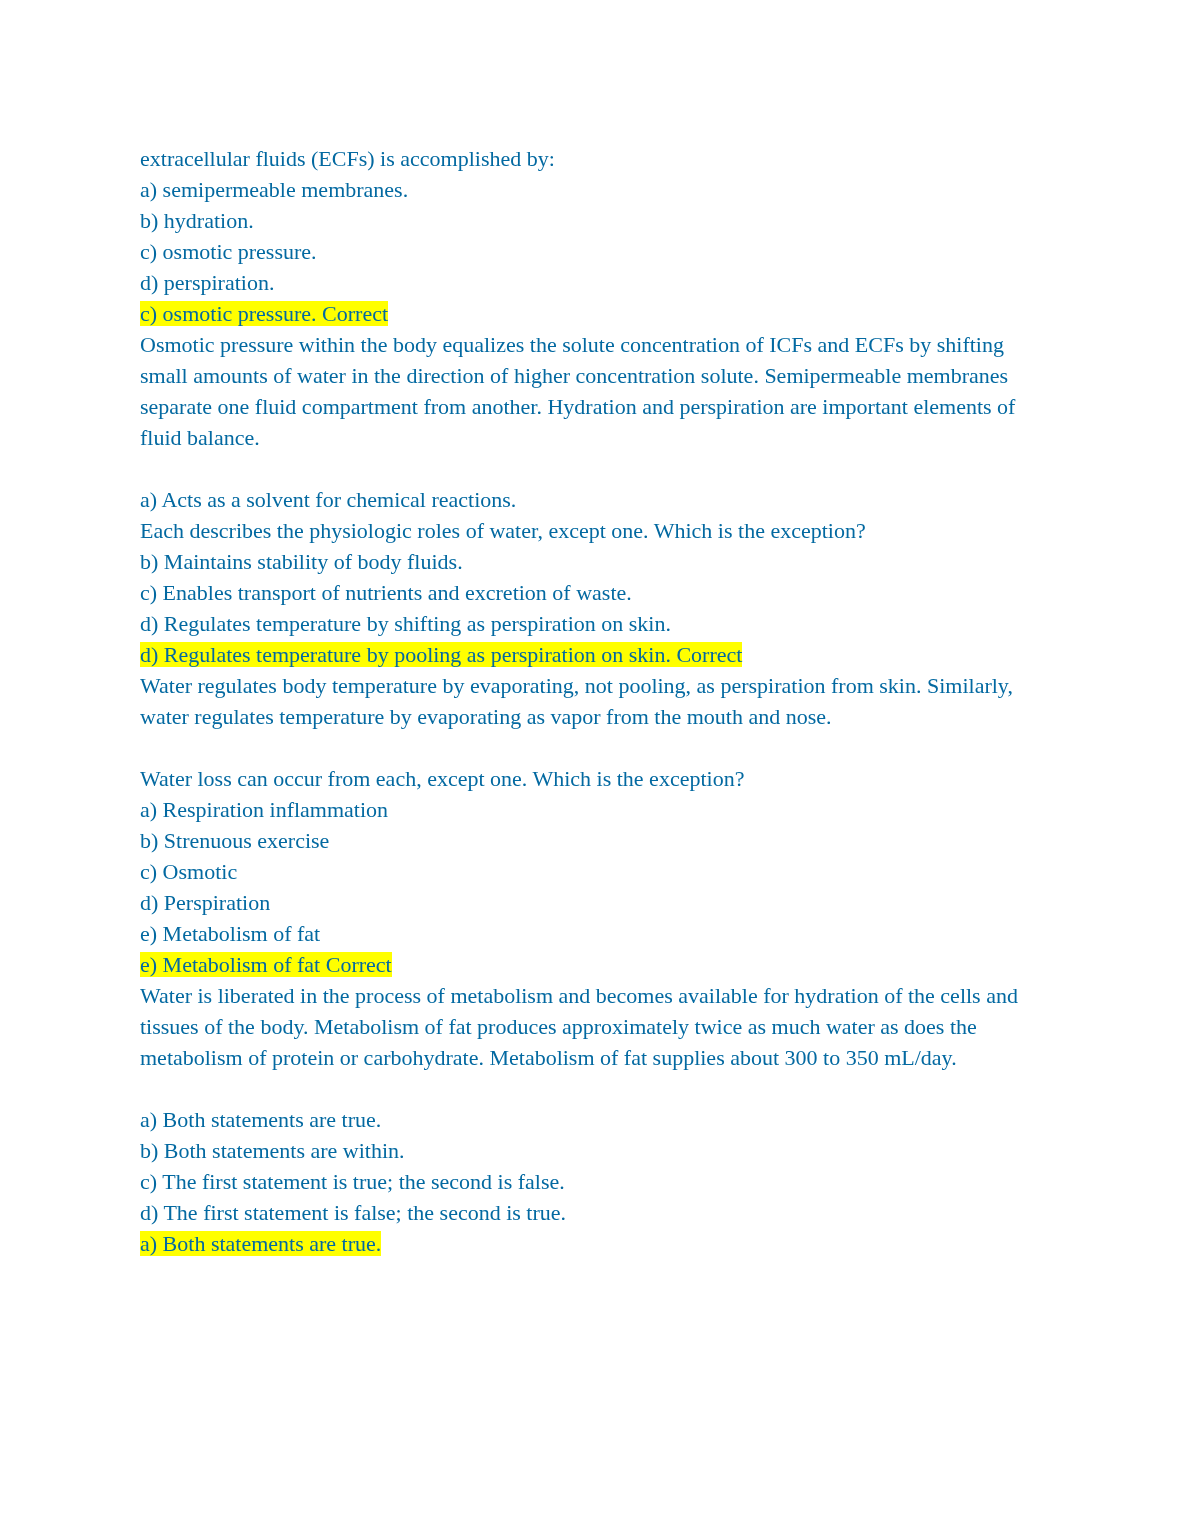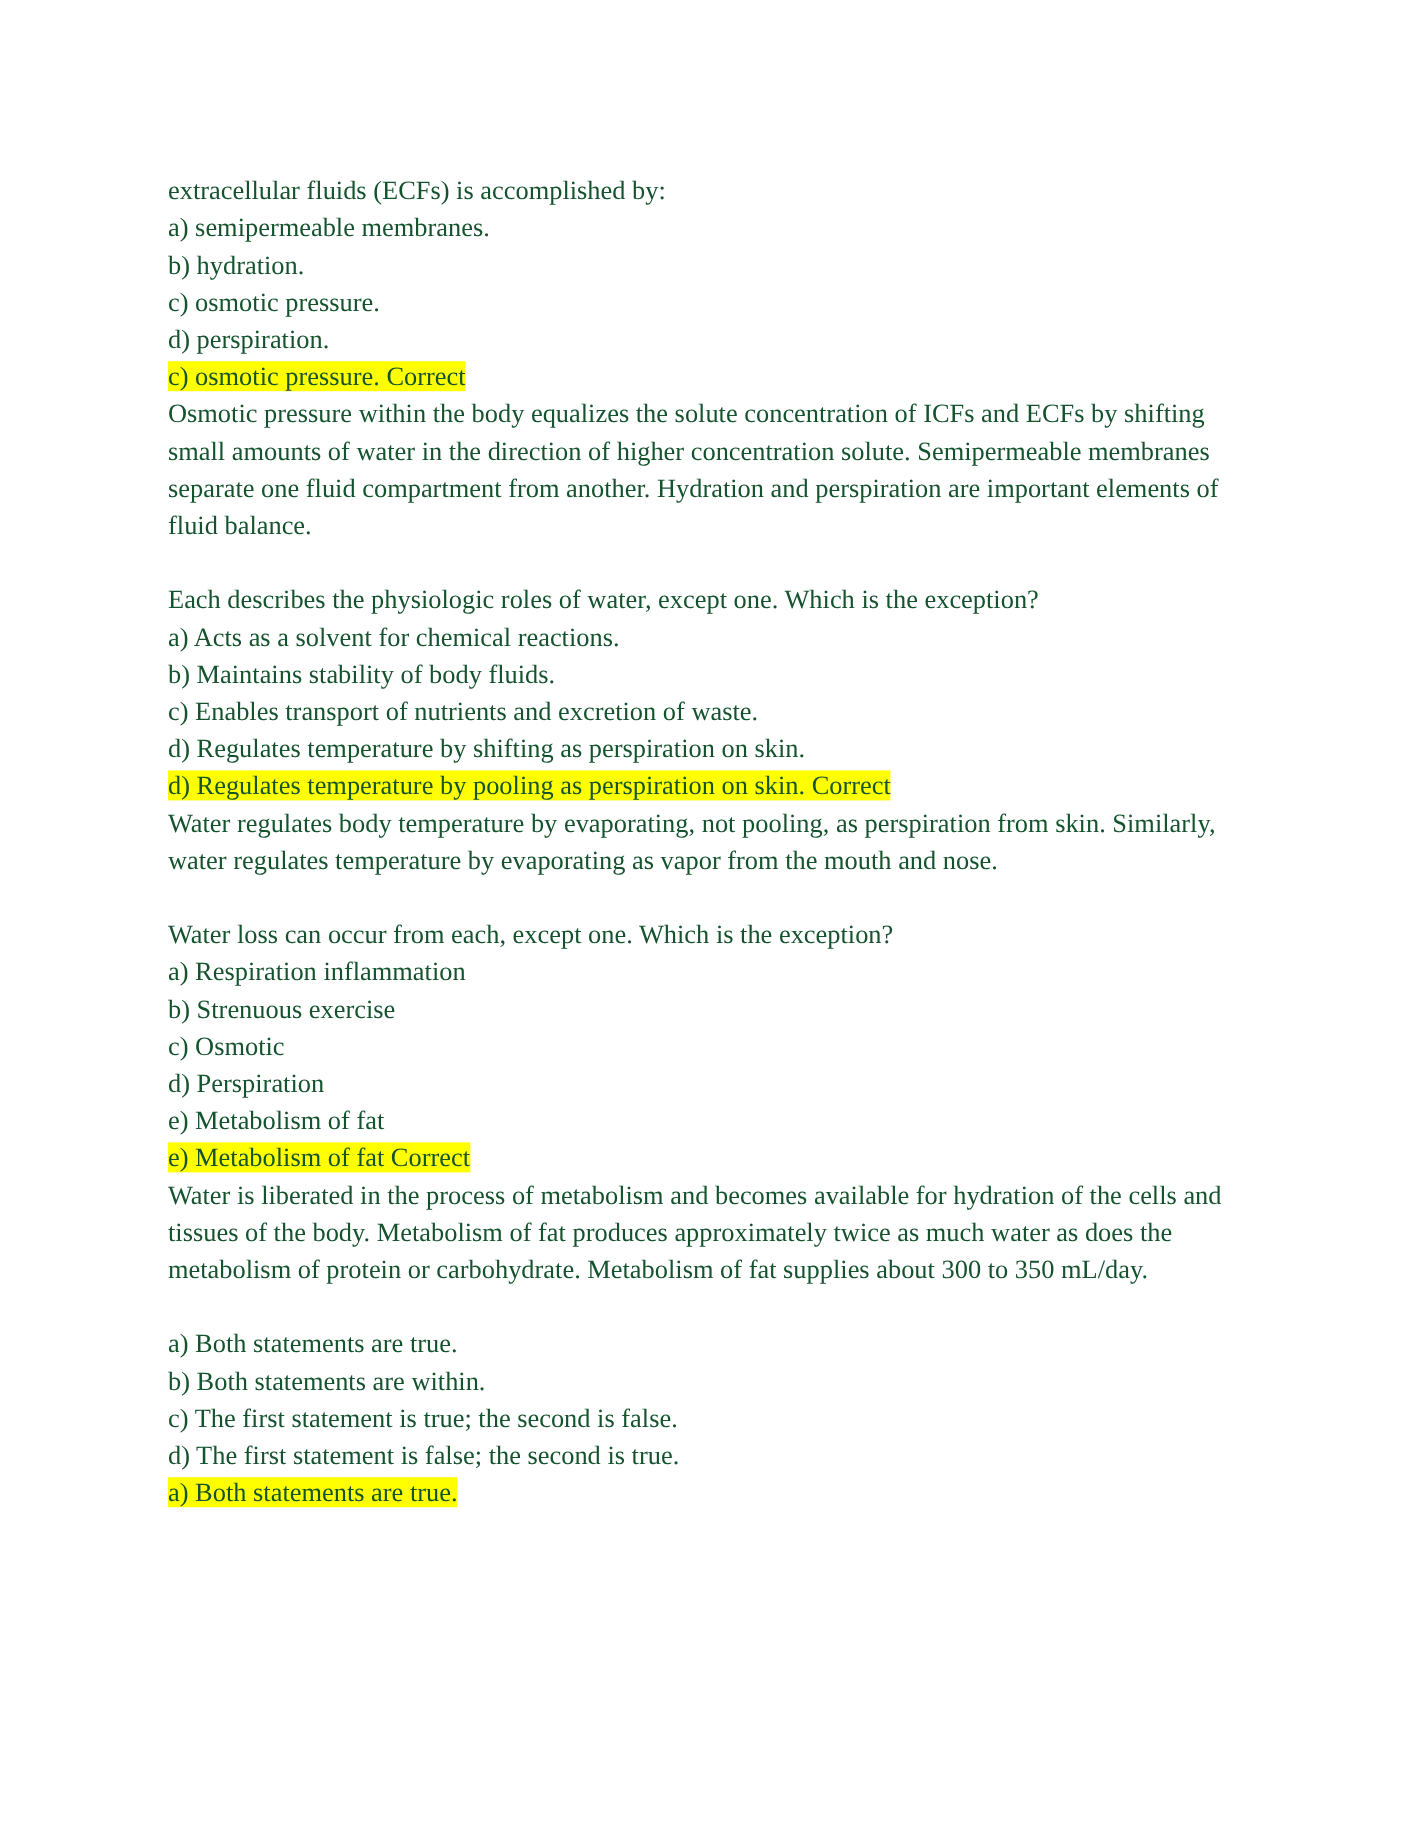--- a/index.html
+++ b/index.html
@@ -10,21 +10,21 @@
   .page {
     position: relative;
     width: 1190px;
     height: 1540px;
     background: #ffffff;
     box-sizing: border-box;
     padding: 143px 138px 40px 140px;
     font-family: "Liberation Serif", "DejaVu Serif", serif;
     font-size: 22px;
     line-height: 31px;
-    color: #14532d;
+    color: #0369a1;
     overflow: hidden;
   }
   p {
     margin: 0;
     padding: 0;
   }
   .question {
     margin: 0;
   }
   .question + .question {
@@ -44,22 +44,22 @@
     <p>extracellular fluids (ECFs) is accomplished by:</p>
     <p>a) semipermeable membranes.</p>
     <p>b) hydration.</p>
     <p>c) osmotic pressure.</p>
     <p>d) perspiration.</p>
     <p><span class="hl">c) osmotic pressure. Correct</span></p>
     <p>Osmotic pressure within the body equalizes the solute concentration of ICFs and ECFs by shifting small amounts of water in the direction of higher concentration solute. Semipermeable membranes separate one fluid compartment from another. Hydration and perspiration are important elements of fluid balance.</p>
   </section>
 
   <section class="question">
+    <p>a) Acts as a solvent for chemical reactions.</p>
     <p>Each describes the physiologic roles of water, except one. Which is the exception?</p>
-    <p>a) Acts as a solvent for chemical reactions.</p>
     <p>b) Maintains stability of body fluids.</p>
     <p>c) Enables transport of nutrients and excretion of waste.</p>
     <p>d) Regulates temperature by shifting as perspiration on skin.</p>
     <p><span class="hl">d) Regulates temperature by pooling as perspiration on skin. Correct</span></p>
     <p>Water regulates body temperature by evaporating, not pooling, as perspiration from skin. Similarly, water regulates temperature by evaporating as vapor from the mouth and nose.</p>
   </section>
 
   <section class="question">
     <p>Water loss can occur from each, except one. Which is the exception?</p>
     <p>a) Respiration inflammation</p>

